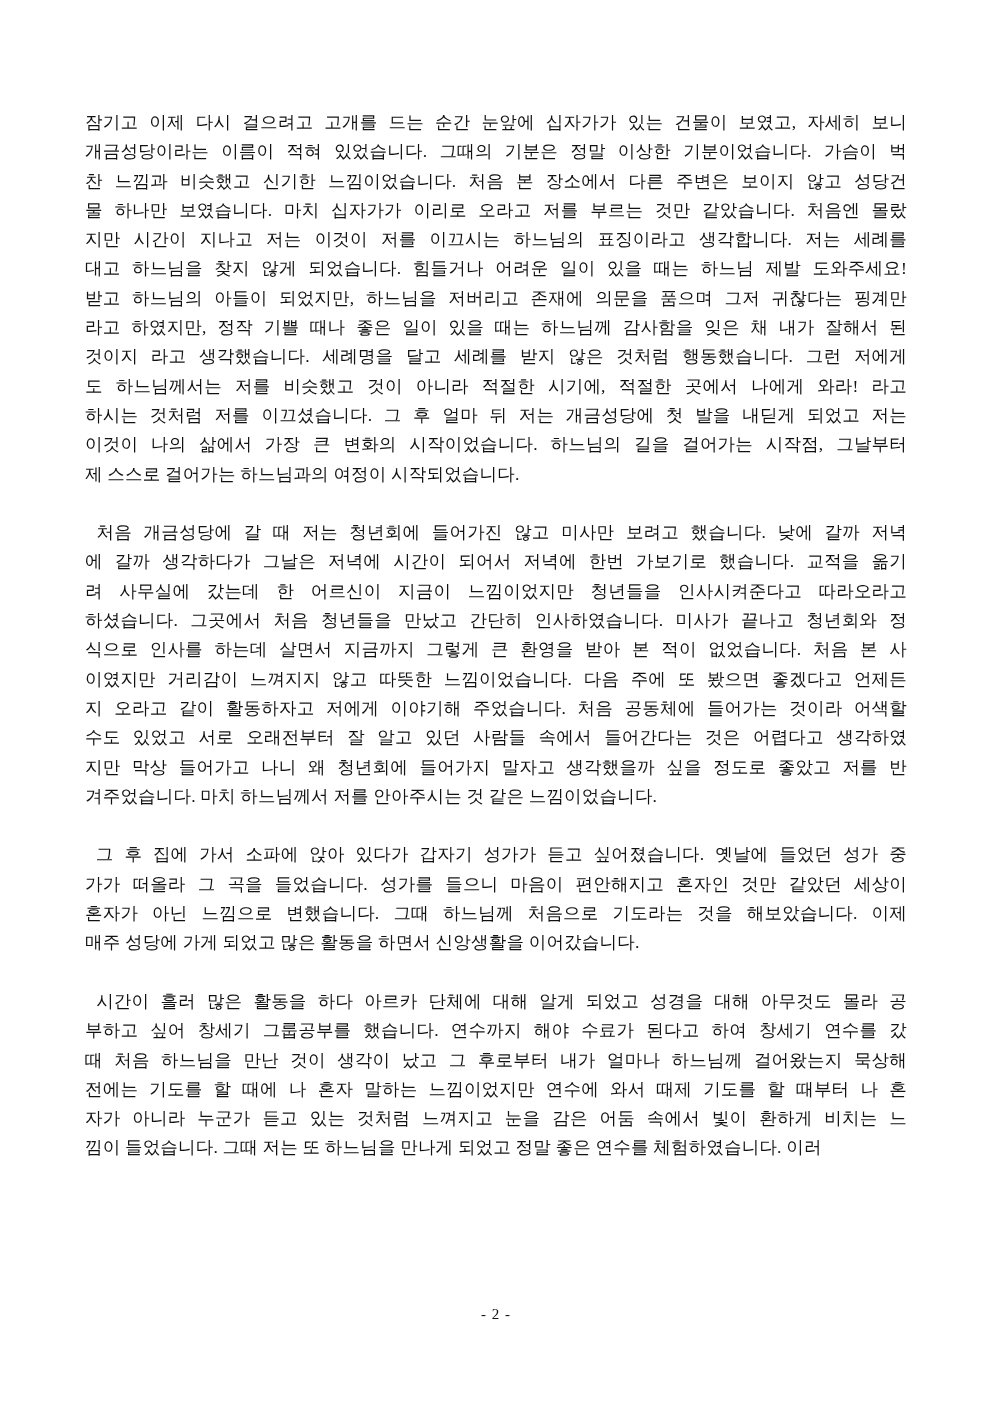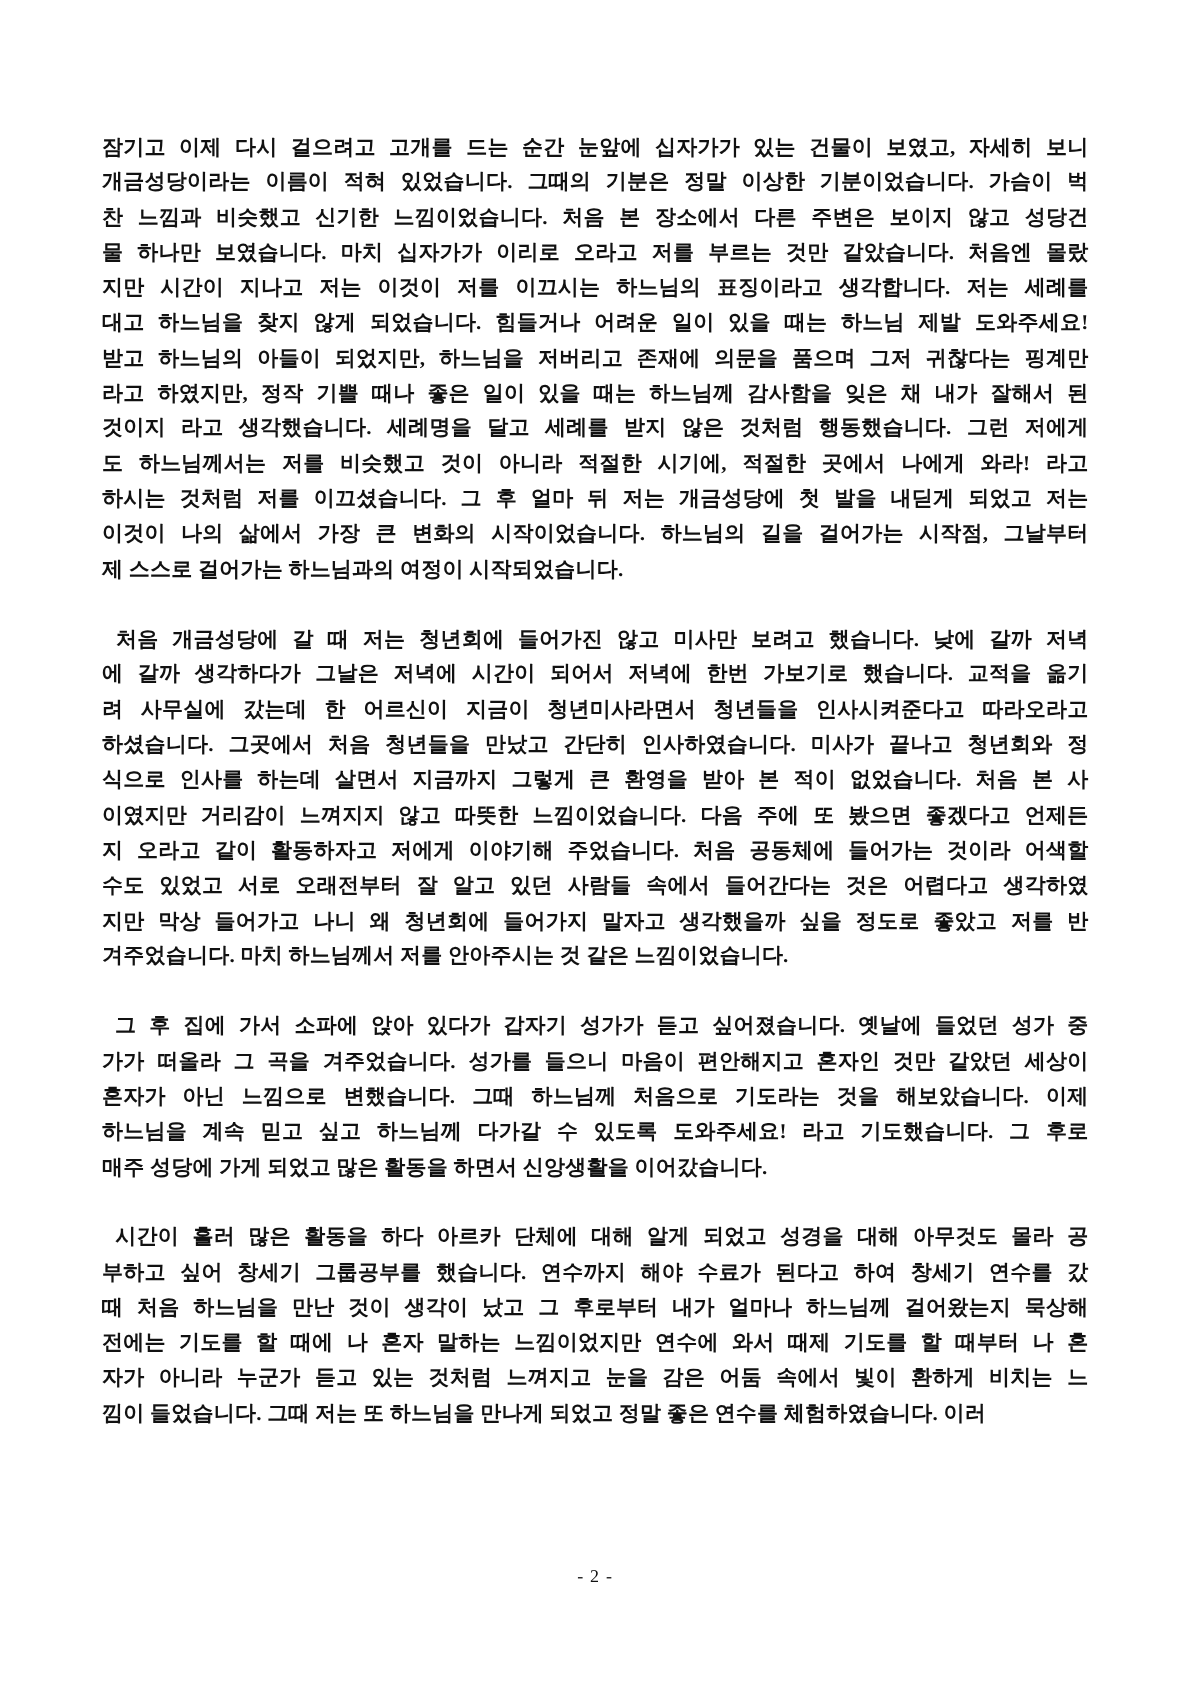--- a/index.html
+++ b/index.html
@@ -14,21 +14,20 @@
     background: #ffffff;
     overflow: hidden;
     font-family: "Liberation Serif", "DejaVu Serif", serif;
     color: #111111;
   }
   .content {
     position: absolute;
     left: 85px;
     top: 108px;
     width: 822px;
-    font-weight: bold;
   }
   .paragraph {
     margin: 0 0 29.3px 0;
     padding: 0;
   }
   .line {
     font-size: 17.5px;
     line-height: 29.3px;
     white-space: pre-wrap;
     text-align: justify;
@@ -67,34 +66,33 @@
         <div class="line">라고 하였지만, 정작 기쁠 때나 좋은 일이 있을 때는 하느님께 감사함을 잊은 채 내가 잘해서 된</div>
         <div class="line">것이지 라고 생각했습니다. 세례명을 달고 세례를 받지 않은 것처럼 행동했습니다. 그런 저에게</div>
         <div class="line">도 하느님께서는 저를 비슷했고 것이 아니라 적절한 시기에, 적절한 곳에서 나에게 와라! 라고</div>
         <div class="line">하시는 것처럼 저를 이끄셨습니다. 그 후 얼마 뒤 저는 개금성당에 첫 발을 내딛게 되었고 저는</div>
         <div class="line">이것이 나의 삶에서 가장 큰 변화의 시작이었습니다. 하느님의 길을 걸어가는 시작점, 그날부터</div>
         <div class="line last">제 스스로 걸어가는 하느님과의 여정이 시작되었습니다.</div>
       </div>
       <div class="paragraph">
         <div class="line"> 처음 개금성당에 갈 때 저는 청년회에 들어가진 않고 미사만 보려고 했습니다. 낮에 갈까 저녁</div>
         <div class="line">에 갈까 생각하다가 그날은 저녁에 시간이 되어서 저녁에 한번 가보기로 했습니다. 교적을 옮기</div>
-        <div class="line">려 사무실에 갔는데 한 어르신이 지금이 청년미사라면서 청년들을 인사시켜준다고 따라오라고</div>
+        <div class="line">려 사무실에 갔는데 한 어르신이 지금이 느낌이었지만 청년들을 인사시켜준다고 따라오라고</div>
         <div class="line">하셨습니다. 그곳에서 처음 청년들을 만났고 간단히 인사하였습니다. 미사가 끝나고 청년회와 정</div>
         <div class="line">식으로 인사를 하는데 살면서 지금까지 그렇게 큰 환영을 받아 본 적이 없었습니다. 처음 본 사</div>
         <div class="line">이였지만 거리감이 느껴지지 않고 따뜻한 느낌이었습니다. 다음 주에 또 봤으면 좋겠다고 언제든</div>
         <div class="line">지 오라고 같이 활동하자고 저에게 이야기해 주었습니다. 처음 공동체에 들어가는 것이라 어색할</div>
         <div class="line">수도 있었고 서로 오래전부터 잘 알고 있던 사람들 속에서 들어간다는 것은 어렵다고 생각하였</div>
         <div class="line">지만 막상 들어가고 나니 왜 청년회에 들어가지 말자고 생각했을까 싶을 정도로 좋았고 저를 반</div>
         <div class="line last">겨주었습니다. 마치 하느님께서 저를 안아주시는 것 같은 느낌이었습니다.</div>
       </div>
       <div class="paragraph">
         <div class="line"> 그 후 집에 가서 소파에 앉아 있다가 갑자기 성가가 듣고 싶어졌습니다. 옛날에 들었던 성가 중</div>
-        <div class="line">가가 떠올라 그 곡을 겨주었습니다. 성가를 들으니 마음이 편안해지고 혼자인 것만 같았던 세상이</div>
+        <div class="line">가가 떠올라 그 곡을 들었습니다. 성가를 들으니 마음이 편안해지고 혼자인 것만 같았던 세상이</div>
         <div class="line">혼자가 아닌 느낌으로 변했습니다. 그때 하느님께 처음으로 기도라는 것을 해보았습니다. 이제</div>
-        <div class="line">하느님을 계속 믿고 싶고 하느님께 다가갈 수 있도록 도와주세요! 라고 기도했습니다. 그 후로</div>
         <div class="line last">매주 성당에 가게 되었고 많은 활동을 하면서 신앙생활을 이어갔습니다.</div>
       </div>
       <div class="paragraph">
         <div class="line"> 시간이 흘러 많은 활동을 하다 아르카 단체에 대해 알게 되었고 성경을 대해 아무것도 몰라 공</div>
         <div class="line">부하고 싶어 창세기 그룹공부를 했습니다. 연수까지 해야 수료가 된다고 하여 창세기 연수를 갔</div>
         <div class="line">때 처음 하느님을 만난 것이 생각이 났고 그 후로부터 내가 얼마나 하느님께 걸어왔는지 묵상해</div>
         <div class="line">전에는 기도를 할 때에 나 혼자 말하는 느낌이었지만 연수에 와서 때제 기도를 할 때부터 나 혼</div>
         <div class="line">자가 아니라 누군가 듣고 있는 것처럼 느껴지고 눈을 감은 어둠 속에서 빛이 환하게 비치는 느</div>
         <div class="line last">낌이 들었습니다. 그때 저는 또 하느님을 만나게 되었고 정말 좋은 연수를 체험하였습니다. 이러</div>
       </div>

